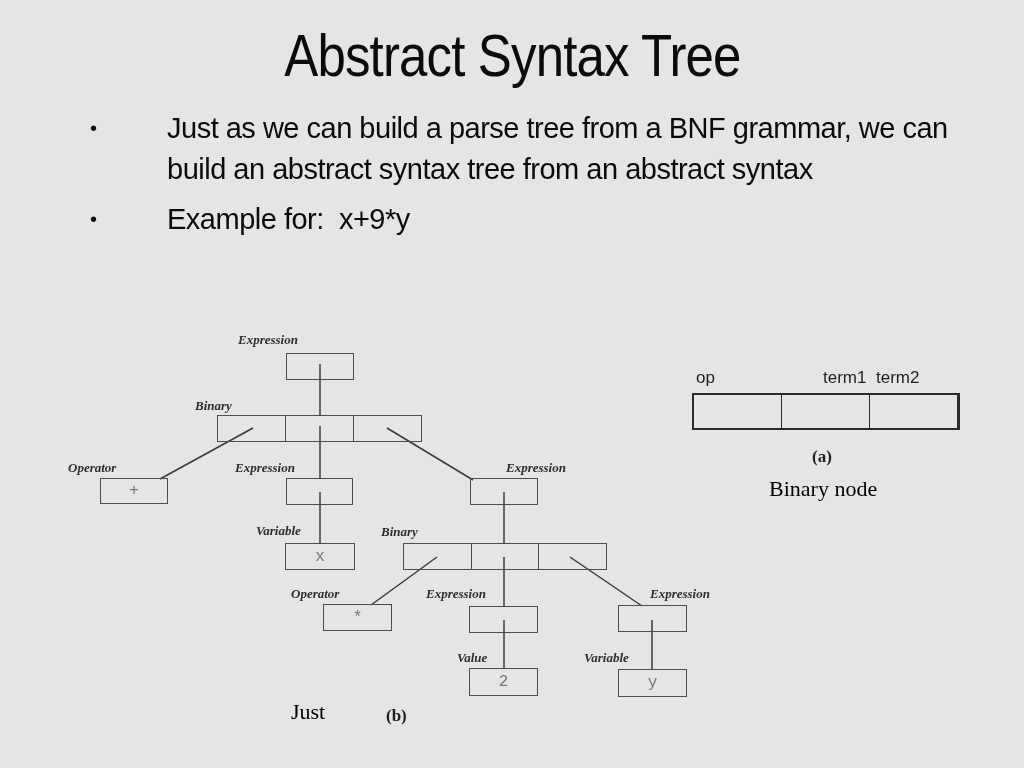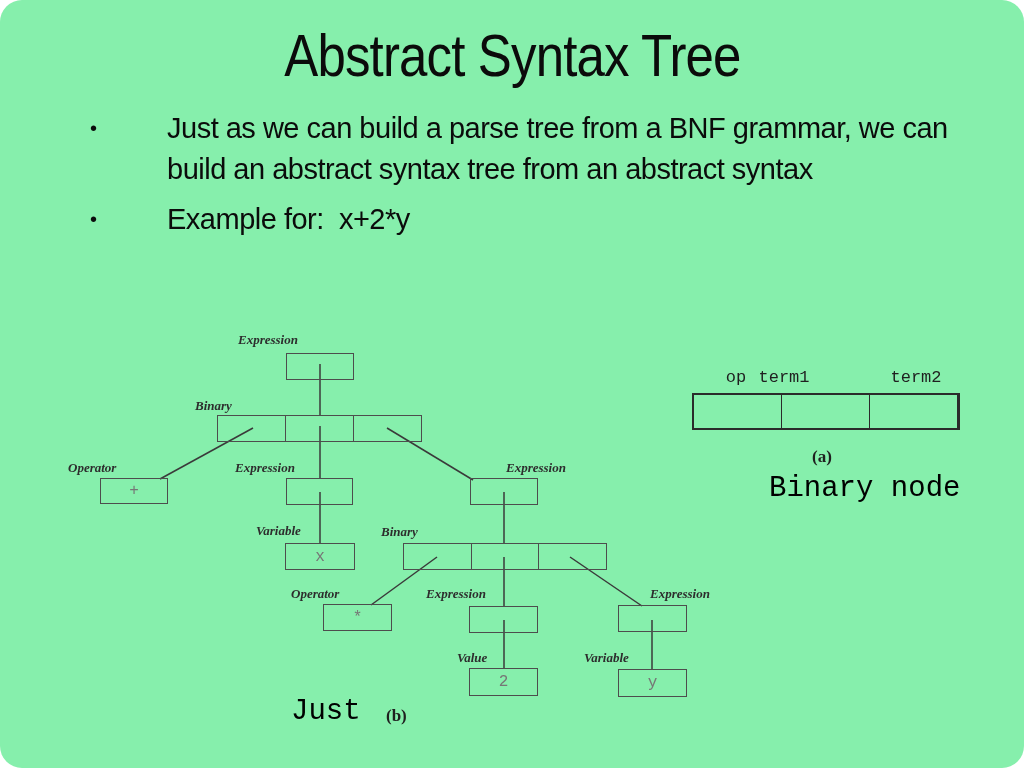--- a/index.html
+++ b/index.html
@@ -1,18 +1,18 @@
 <!DOCTYPE html>
 <html><head>
 <meta charset="utf-8">
 <style>
   html,body { margin:0; padding:0; background:#ffffff; }
   .slide {
-    position:relative; width:1024px; height:768px; background:#86efac;
-    overflow:hidden; font-family:"Liberation Sans", sans-serif; color:#111;border-radius:22px;
+    position:relative; width:1024px; height:768px; background:#e5e5e5;
+    overflow:hidden; font-family:"Liberation Sans", sans-serif; color:#111;
   }
   
   .title {
     position:absolute; top:24px; left:0; right:0; text-align:center;
   }
   .title span {
     display:inline-block; font-size:60px; line-height:64px; font-weight:400;
     color:#0b0b0b; transform:scaleX(0.85); transform-origin:center;
     letter-spacing:-1px; white-space:nowrap;
   }
@@ -50,50 +50,50 @@
   .cells { display:flex; width:100%; height:100%; }
   .cells .cell { flex:1; border-right:1.4px solid #4d4d4d; }
   .cells .cell:last-child { border-right:none; }
   
   .abox {
     position:absolute; left:692px; top:393px; width:268px; height:37px;
     border:2px solid #2b2b2b; box-sizing:border-box;
   }
   .abox .cells .cell { border-right:1.6px solid #2b2b2b; }
   .ahead {
-    position:absolute; top:369px; width:80px; text-align:center;
-    font-family:Liberation Mono, monospace; font-size:17px; color:#1f1f1f;
+    position:absolute; top:369px; width:80px; 
+    font-family:Liberation Sans, sans-serif; font-size:17px; color:#1f1f1f;
     line-height:18px;
   }
   .caption {
     position:absolute; font-family:"Liberation Serif", serif; font-weight:700;
     font-size:17px; color:#1f1f1f; line-height:18px;
   }
   .annot {
-    position:absolute; font-family:Liberation Mono, monospace;
-    font-size:29px; color:#000; line-height:26px;
+    position:absolute; font-family:Liberation Serif, serif;
+    font-size:22px; color:#000; line-height:26px;
   }
 </style>
 </head>
 <body>
 
 <div class="slide">
 
   <div class="title">
     <span>Abstract Syntax Tree</span>
   </div>
 
   <div class="bullet b1">
     <span class="marker">•</span>
     <span class="btext">Just as we can build a parse tree from a BNF grammar, we can build an abstract syntax tree from an abstract syntax</span>
   </div>
 
   <div class="bullet b2">
     <span class="marker">•</span>
-    <span class="btext">Example for:  x+2*y</span>
+    <span class="btext">Example for:  x+9*y</span>
   </div>
 
   <div class="code">
   </div>
 
   <svg class="lines" width="1024" height="768" viewBox="0 0 1024 768">
     <g stroke="#3a3a3a" stroke-width="1.5" fill="none">
       <line x1="320" y1="364" x2="320" y2="416"></line>
       <line x1="320" y1="426" x2="320" y2="479"></line>
       <line x1="320" y1="492" x2="320" y2="544"></line>
@@ -171,21 +171,21 @@
 
   <div class="nbox" style="left:469px; top:668px; width:69px; height:28px;">
     <span class="ncontent">2</span>
   </div>
 
   <div class="nbox" style="left:618px; top:669px; width:69px; height:28px;">
     <span class="ncontent">y</span>
   </div>
 
   <div class="ahead" style="left:696px;">op</div>
-  <div class="ahead" style="left:744px;">term1</div>
+  <div class="ahead" style="left:823px;">term1</div>
   <div class="ahead" style="left:876px;">term2</div>
 
   <div class="abox">
     <div class="cells">
       <div class="cell"></div>
       <div class="cell"></div>
       <div class="cell"></div>
     </div>
   </div>
 

